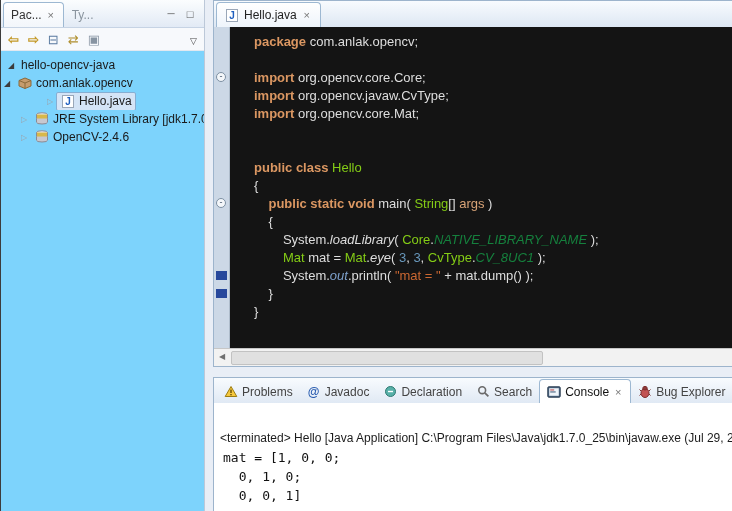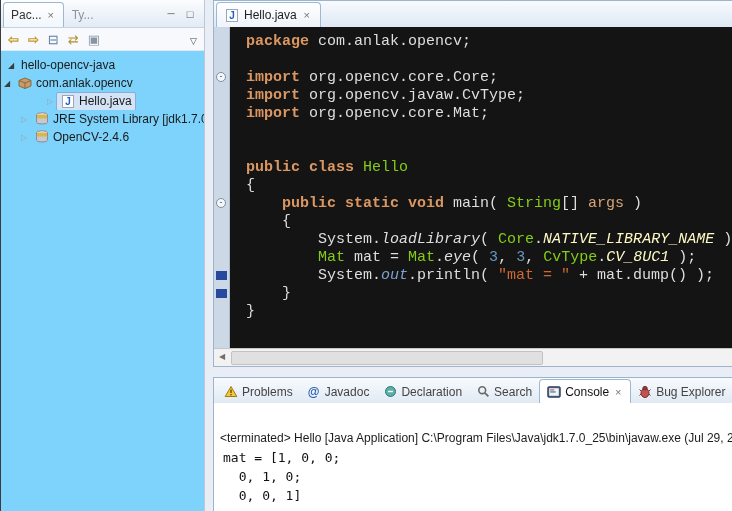--- a/index.html
+++ b/index.html
@@ -55,26 +55,26 @@
     background:linear-gradient(#ffffff,#eef4fb);}
   .eticon{display:inline-flex;width:14px;height:15px;align-items:center;justify-content:center;}
 
   .ed-body{position:absolute;left:0;top:26px;right:0;bottom:17px;background:#141414;overflow:hidden;}
   .ruler{position:absolute;left:0;top:0;bottom:0;width:15px;background:#ccd8e6;border-right:1px solid #aebccb;}
   .fold{position:absolute;left:2px;width:10px;height:10px;box-sizing:border-box;
     border:1px solid #7c8fa2;border-radius:50%;background:#f4f7fa;color:#44546a;
     font-size:9px;line-height:7px;text-align:center;}
   .fold::before{content:"-";}
   .rmark{position:absolute;left:2px;width:11px;height:9px;background:#27489c;}
-  .code{position:absolute;left:16px;top:0;right:0;bottom:0;padding:6px 0 0 16px;
-    font-family:Liberation Mono, monospace;font-size:15px;color:#dedede;}
+  .code{position:absolute;left:16px;top:0;right:0;bottom:0;padding:6px 0 0 24px;
+    font-family:Liberation Sans, sans-serif;font-size:13px;color:#dedede;}
   .cl{height:18px;line-height:18px;white-space:pre;}
   .tk-k{color:#db9762;font-weight:bold;}
   .tk-t{color:#84cc16;}
-  .tk-c{color:#fef9c3;font-style:italic;}
+  .tk-c{color:#15803d;font-style:italic;}
   .tk-n{color:#6897bb;}
   .tk-s{color:#cc6832;}
   .tk-m{color:#dedede;font-style:italic;}
   .tk-f{color:#7ea1cc;font-style:italic;}
   .tk-p{color:#d8a377;}
   .tk-d{color:#dedede;}
 
   .hscroll{position:absolute;left:0;bottom:0;right:0;height:17px;background:#f2f2f2;border-top:1px solid #c6c6c6;}
   .harrow{position:absolute;left:0;top:0;width:16px;height:16px;text-align:center;color:#707070;
     font-size:8px;line-height:16px;}

